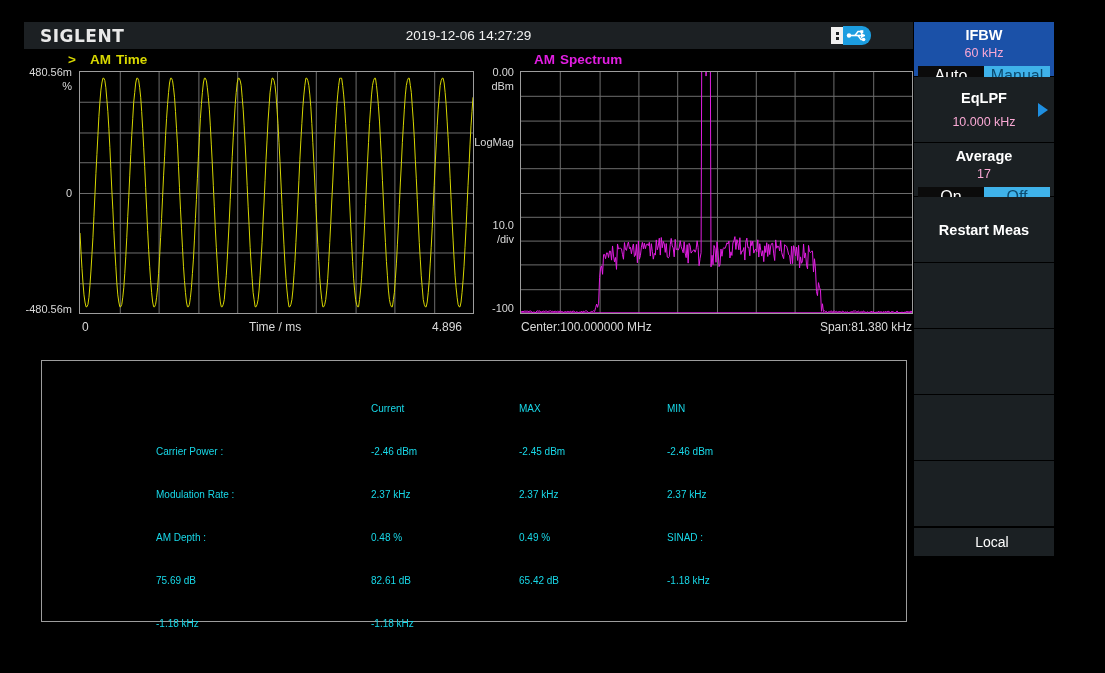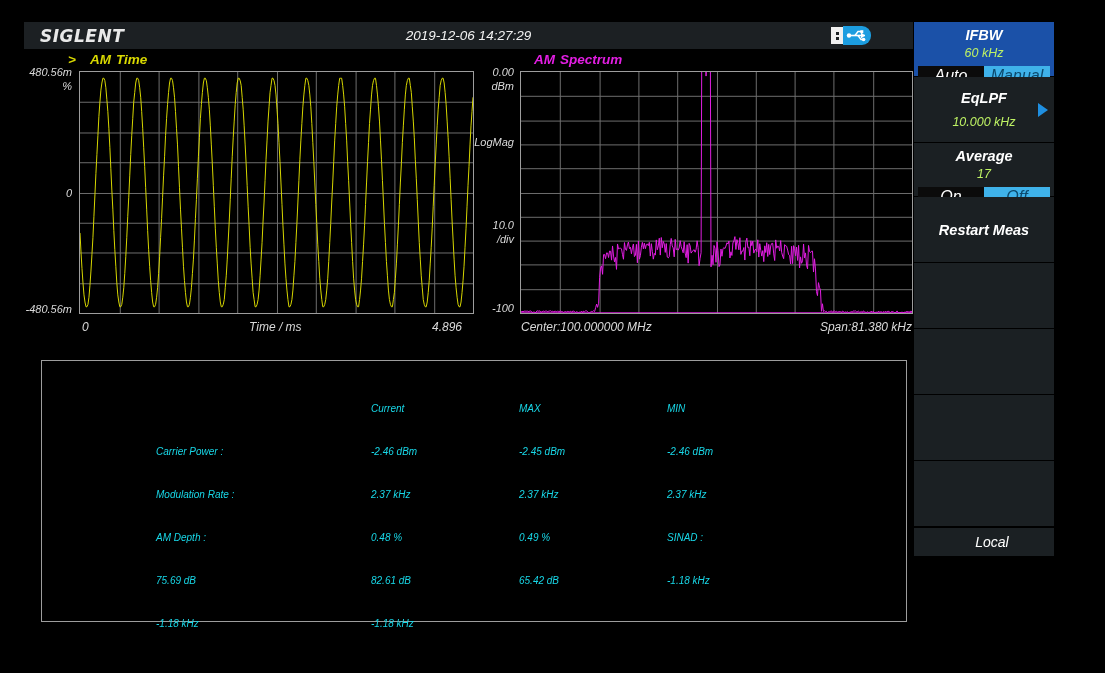--- a/index.html
+++ b/index.html
@@ -6,21 +6,20 @@
     margin: 0; padding: 0;
     background: #000;
     width: 1105px; height: 673px;
     overflow: hidden;
     font-family: "Liberation Sans", sans-serif;
   }
   #app {
     position: relative;
     width: 1002px; height: 673px;
     background: #000000;
-    font-style: italic;
   }
 
   
   .titlebar {
     position: absolute;
     left: 24px; top: 22px;
     width: 889px; height: 27px;
     background: #1c2023;
     display: flex; align-items: center;
   }
@@ -129,21 +128,21 @@
     color: #f1f1f1;
     text-align: center;
   }
   .mbtn .m-title {
     font-size: 14.5px;
     font-weight: bold;
     color: #ffffff;
   }
   .mbtn .m-val {
     font-size: 12.5px;
-    color: #bef264;
+    color: #f9a8d4;
     margin-top: 3px;
   }
   .mbtn.header  { height: 54px; display:flex; align-items:center; justify-content:center; }
   .mbtn.active  { background: #1b51a8; }
   .mbtn.blank   { height: 66px; }
   .mbtn.tall    { height: 66px; display:flex; flex-direction:column; align-items:center; justify-content:center; }
   .mbtn.local   { height: 30px; display:flex; align-items:center; justify-content:center;
                   background:#1b2023; border-top:1px solid #000; }
   .mbtn.local .m-title { font-size: 14px; font-weight: normal; margin-left: 16px; }
 

